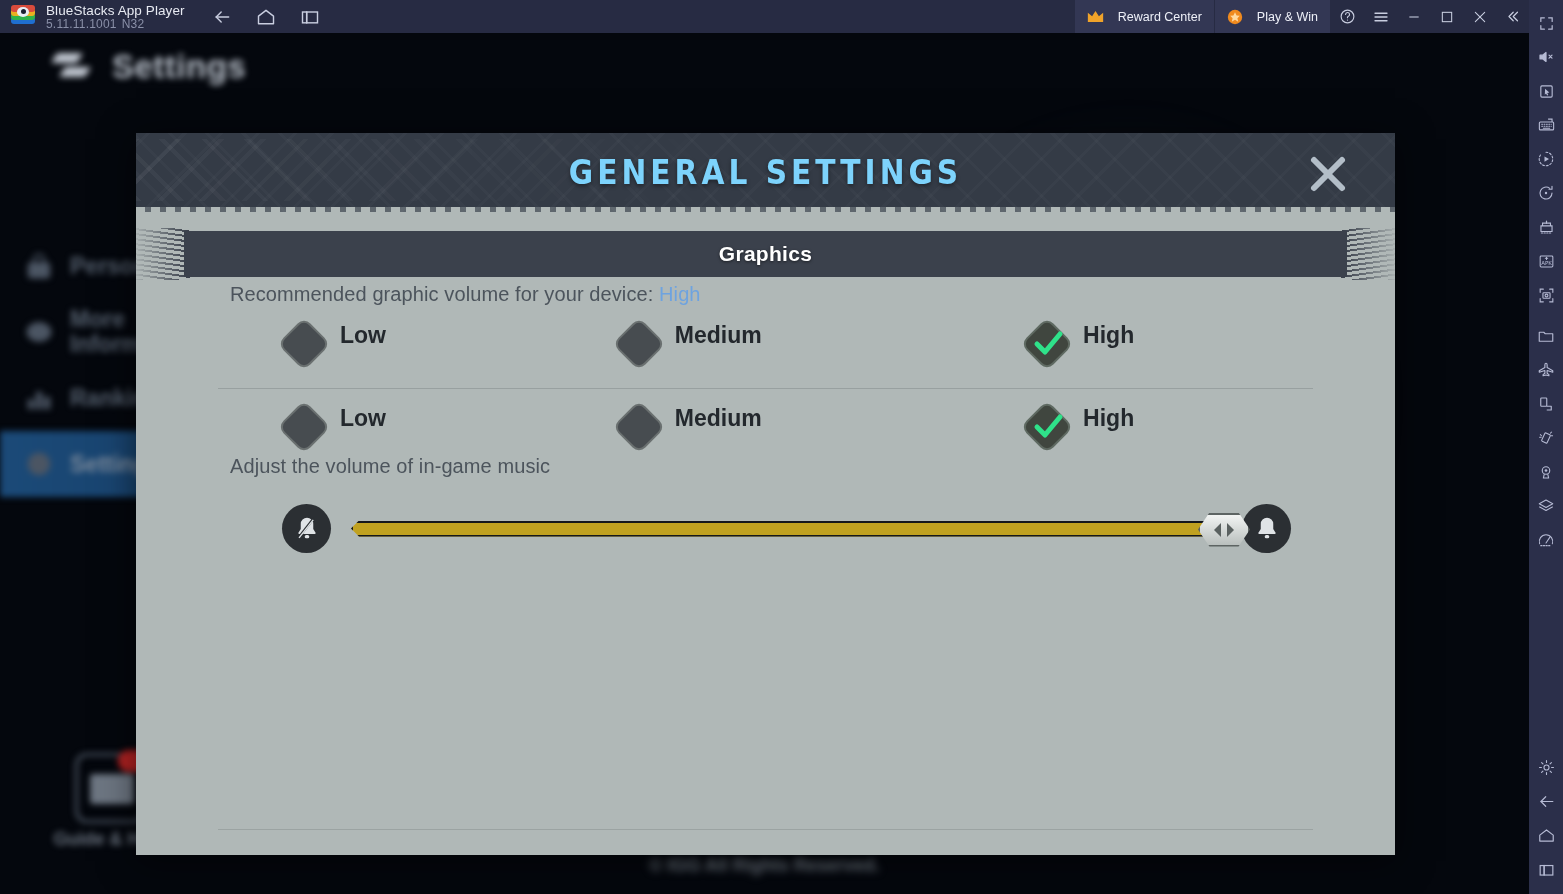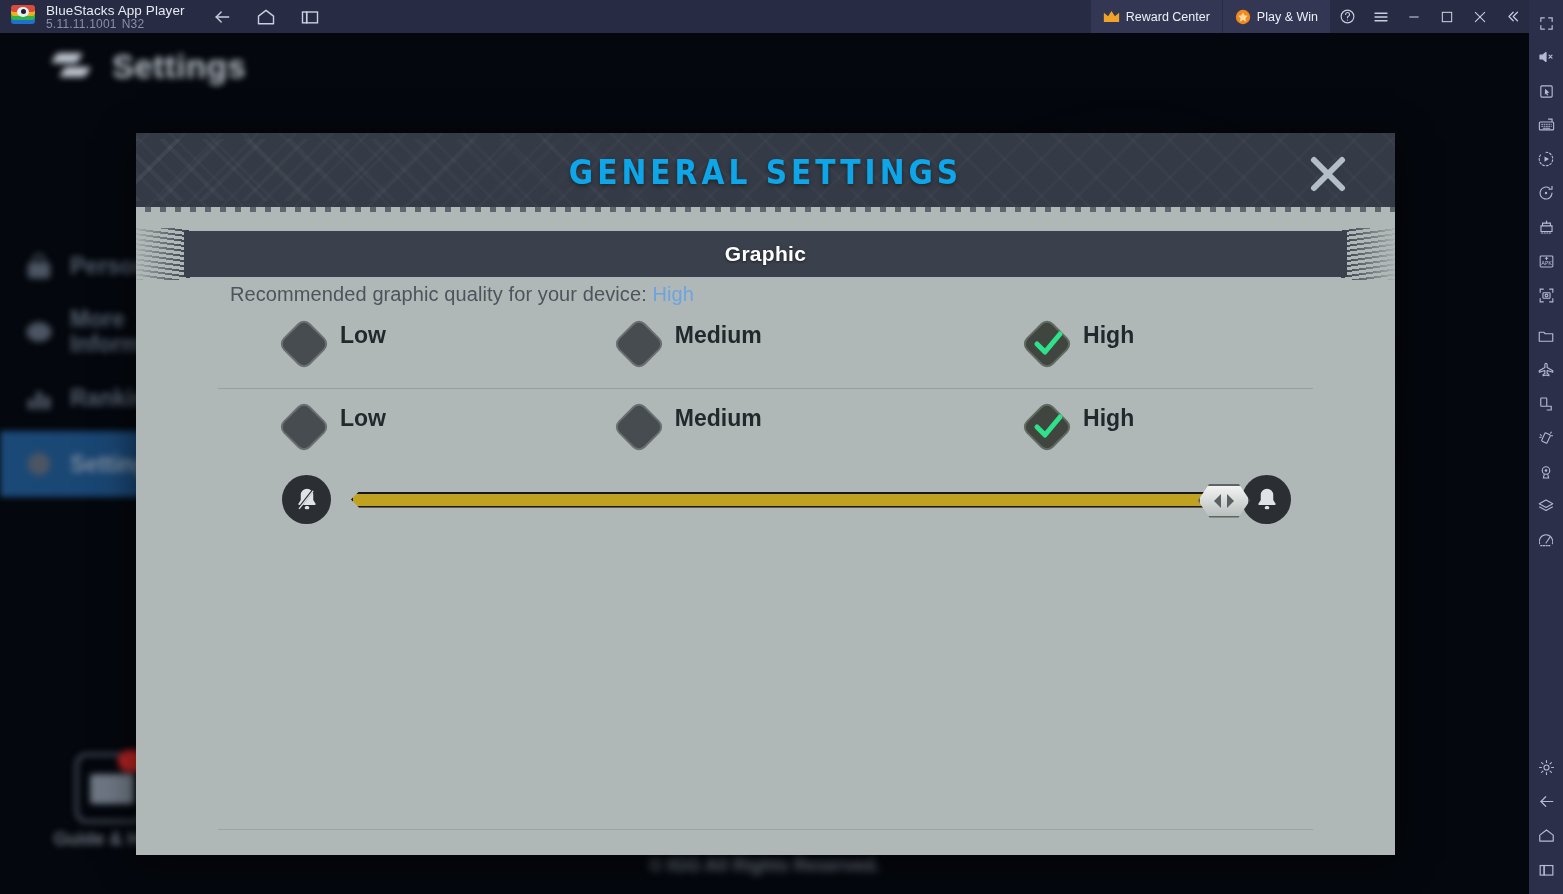--- a/index.html
+++ b/index.html
@@ -41,21 +41,21 @@
   .bs-ver .n32 { margin-left: 5px; }
 
   .tb-navgroup { display: flex; align-items: center; margin-left: 22px; gap: 14px; }
   .tb-ico {
     width: 30px; height: 26px; display:flex; align-items:center; justify-content:center;
     color: #c9cee0; cursor: pointer;
   }
 
   .tb-right { margin-left: auto; display: flex; align-items: center; height: 33px; }
   .tb-pill {
-    display: flex; align-items: center; gap: 6px;
+    display: flex; align-items: center; gap: 14px;
     height: 33px; padding: 0 12px;
     background: #333754; color: #eef0f8; font-size: 12.5px;
     cursor: pointer; border-right: 1px solid #272b43;
   }
   .tb-pill:first-child { border-left: 1px solid #272b43; }
   .tb-btn {
     width: 33px; height: 33px; display:flex; align-items:center; justify-content:center;
     color: #c9cee0; cursor: pointer;
   }
 
@@ -160,21 +160,21 @@
     position:absolute; left:0; top:6px; width:620px; height:62px; opacity:.45;
     background-image:
       repeating-linear-gradient(45deg, rgba(255,255,255,.09) 0 4px, rgba(0,0,0,0) 4px 30px),
       repeating-linear-gradient(-45deg, rgba(255,255,255,.09) 0 4px, rgba(0,0,0,0) 4px 30px);
     -webkit-mask-image: linear-gradient(90deg, #000 0%, rgba(0,0,0,.4) 65%, rgba(0,0,0,0) 100%);
             mask-image: linear-gradient(90deg, #000 0%, rgba(0,0,0,.4) 65%, rgba(0,0,0,0) 100%);
   }
   .modal-title {
     position: absolute; left:0; top:0; width:100%; height:79px;
     display:flex; align-items:center; justify-content:center;
-    color: #0ea5e9; font-size: 33px; font-weight: bold;
+    color: #7dd3fc; font-size: 33px; font-weight: bold;
     letter-spacing: 4px;
     font-family: "DejaVu Sans", sans-serif;
     font-stretch: condensed;
     text-shadow: 0 2px 4px rgba(0,0,0,.4);
   }
   .modal-close {
     position: absolute; right: 43px; top: 17px;
     width: 48px; height: 48px; cursor: pointer;
     color: #b3bec8;
   }
@@ -392,25 +392,25 @@
             <path d="M38 10 L10 38"></path>
         </svg>
       </div>
       <div class="head-edge"></div>
     </div>
 
     <div class="modal-body">
 
       <div class="banner">
         <div class="banner-bg"></div>
-        <div class="banner-label">Graphic</div>
+        <div class="banner-label">Graphics</div>
       </div>
 
       <div class="setting-block">
-        <div class="setting-desc"><span>Recommended graphic quality for your device: </span><span class="hl">High</span></div>
+        <div class="setting-desc"><span>Recommended graphic volume for your device: </span><span class="hl">High</span></div>
 
         <div class="opt-row">
           <div class="opt o1">
             <div class="diamond">
                 <div class="dshape"></div>
               </div>
             <div class="opt-label">Low</div>
           </div>
           <div class="opt o2">
             <div class="diamond">
@@ -453,20 +453,21 @@
                 <path d="M8 19 L16 27 L31 9"></path>
               </svg>
             </div>
             <div class="opt-label">High</div>
           </div>
         </div>
       </div>
 
 
       <div class="setting-block">
+        <div class="setting-desc">Adjust the volume of in-game music</div>
 
         <div class="slider-row">
           <div class="snd-btn">
             <svg width="30" height="30" viewBox="0 0 24 24" fill="currentColor">
               <path d="M12 3a5 5 0 0 0-5 5v4l-1.6 2.6A.8.8 0 0 0 6.1 16h11.8a.8.8 0 0 0 .7-1.4L17 12V8a5 5 0 0 0-5-5z"></path>
               <rect x="10.2" y="16.8" width="3.6" height="2.6" rx="1.2"></rect>
               <rect x="4.4" y="18.4" width="20" height="1.9" transform="rotate(-52 4.4 18.4)" fill="#2b2f33"></rect>
               <rect x="5.2" y="18.8" width="18.4" height="1.1" transform="rotate(-52 5.2 18.8)" fill="#dfe3e6"></rect>
             </svg>
           </div>

